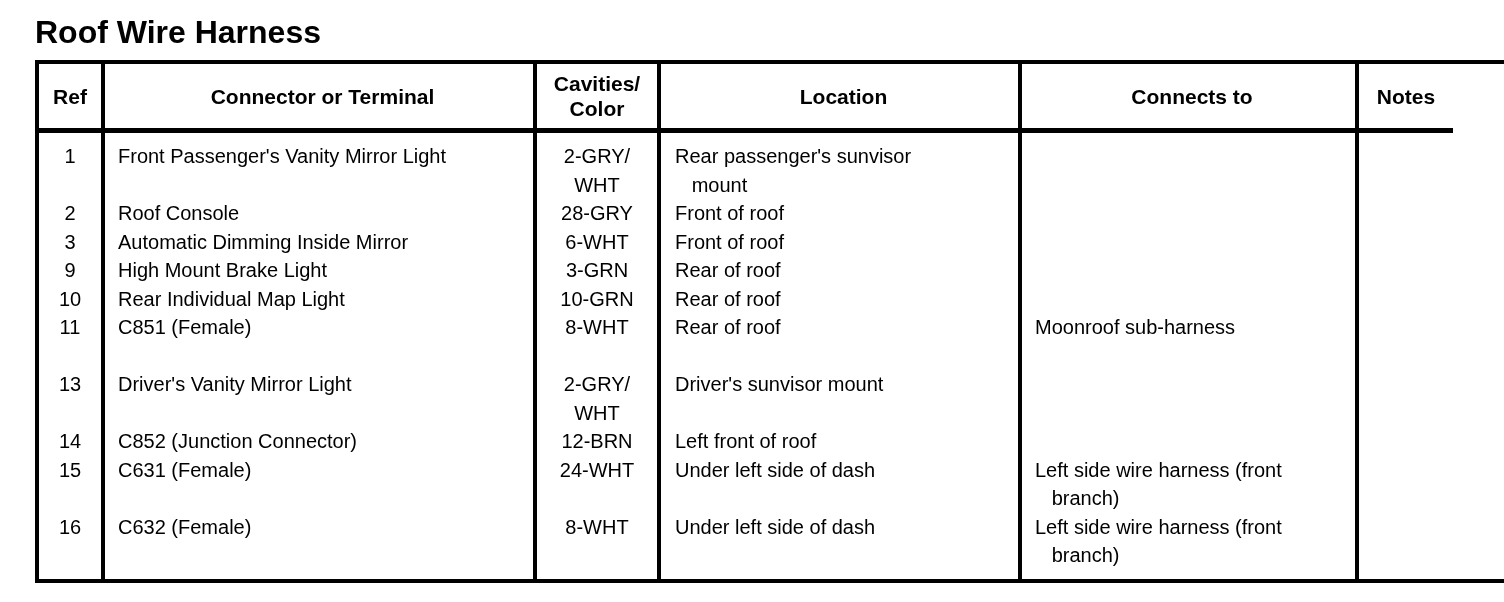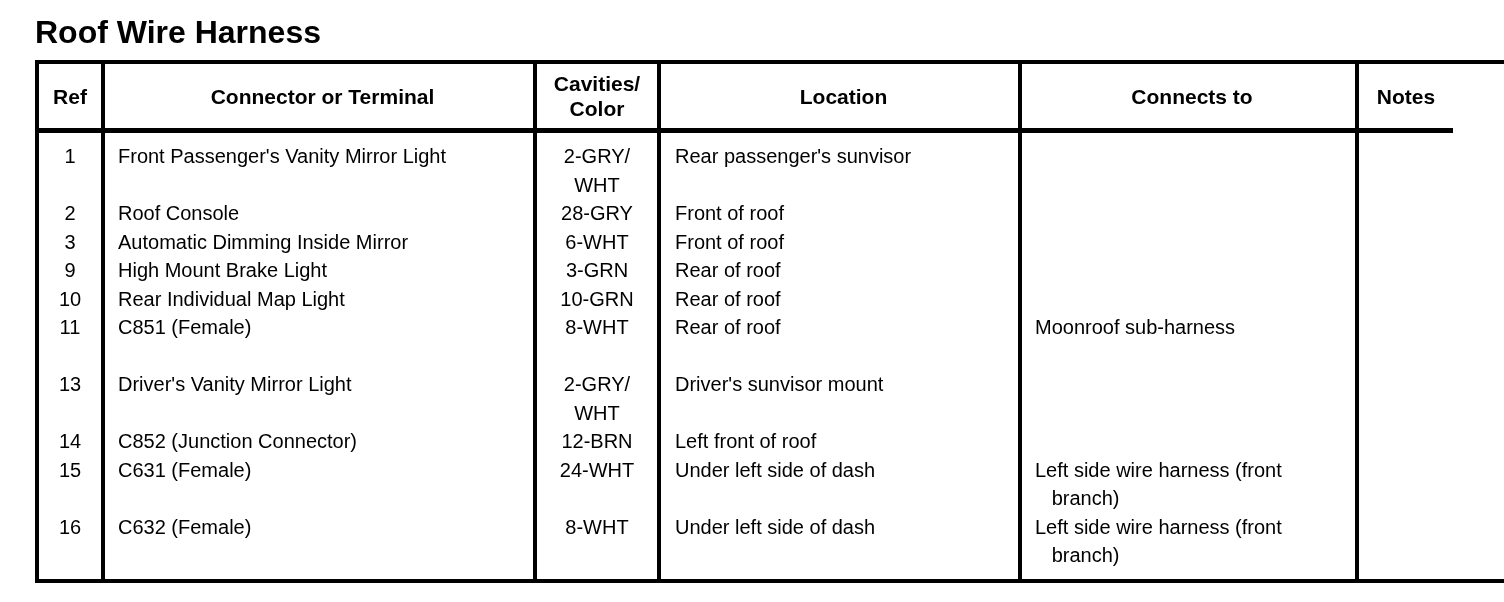--- a/index.html
+++ b/index.html
@@ -160,20 +160,21 @@
       <div class="rb" style="height: 57px;">
         <div class="ln">24-WHT</div>
       </div>
       <div class="rb" style="height: 57px;">
         <div class="ln">8-WHT</div>
       </div>
     </div>
   <div class="bcell bl col-location">
       <div class="rb" style="height: 57px;">
         <div class="ln">Rear passenger's sunvisor</div>
+        <div class="ln">   mount</div>
       </div>
       <div class="rb" style="height: 28.5px;">
         <div class="ln">Front of roof</div>
       </div>
       <div class="rb" style="height: 28.5px;">
         <div class="ln">Front of roof</div>
       </div>
       <div class="rb" style="height: 28.5px;">
         <div class="ln">Rear of roof</div>
       </div>

